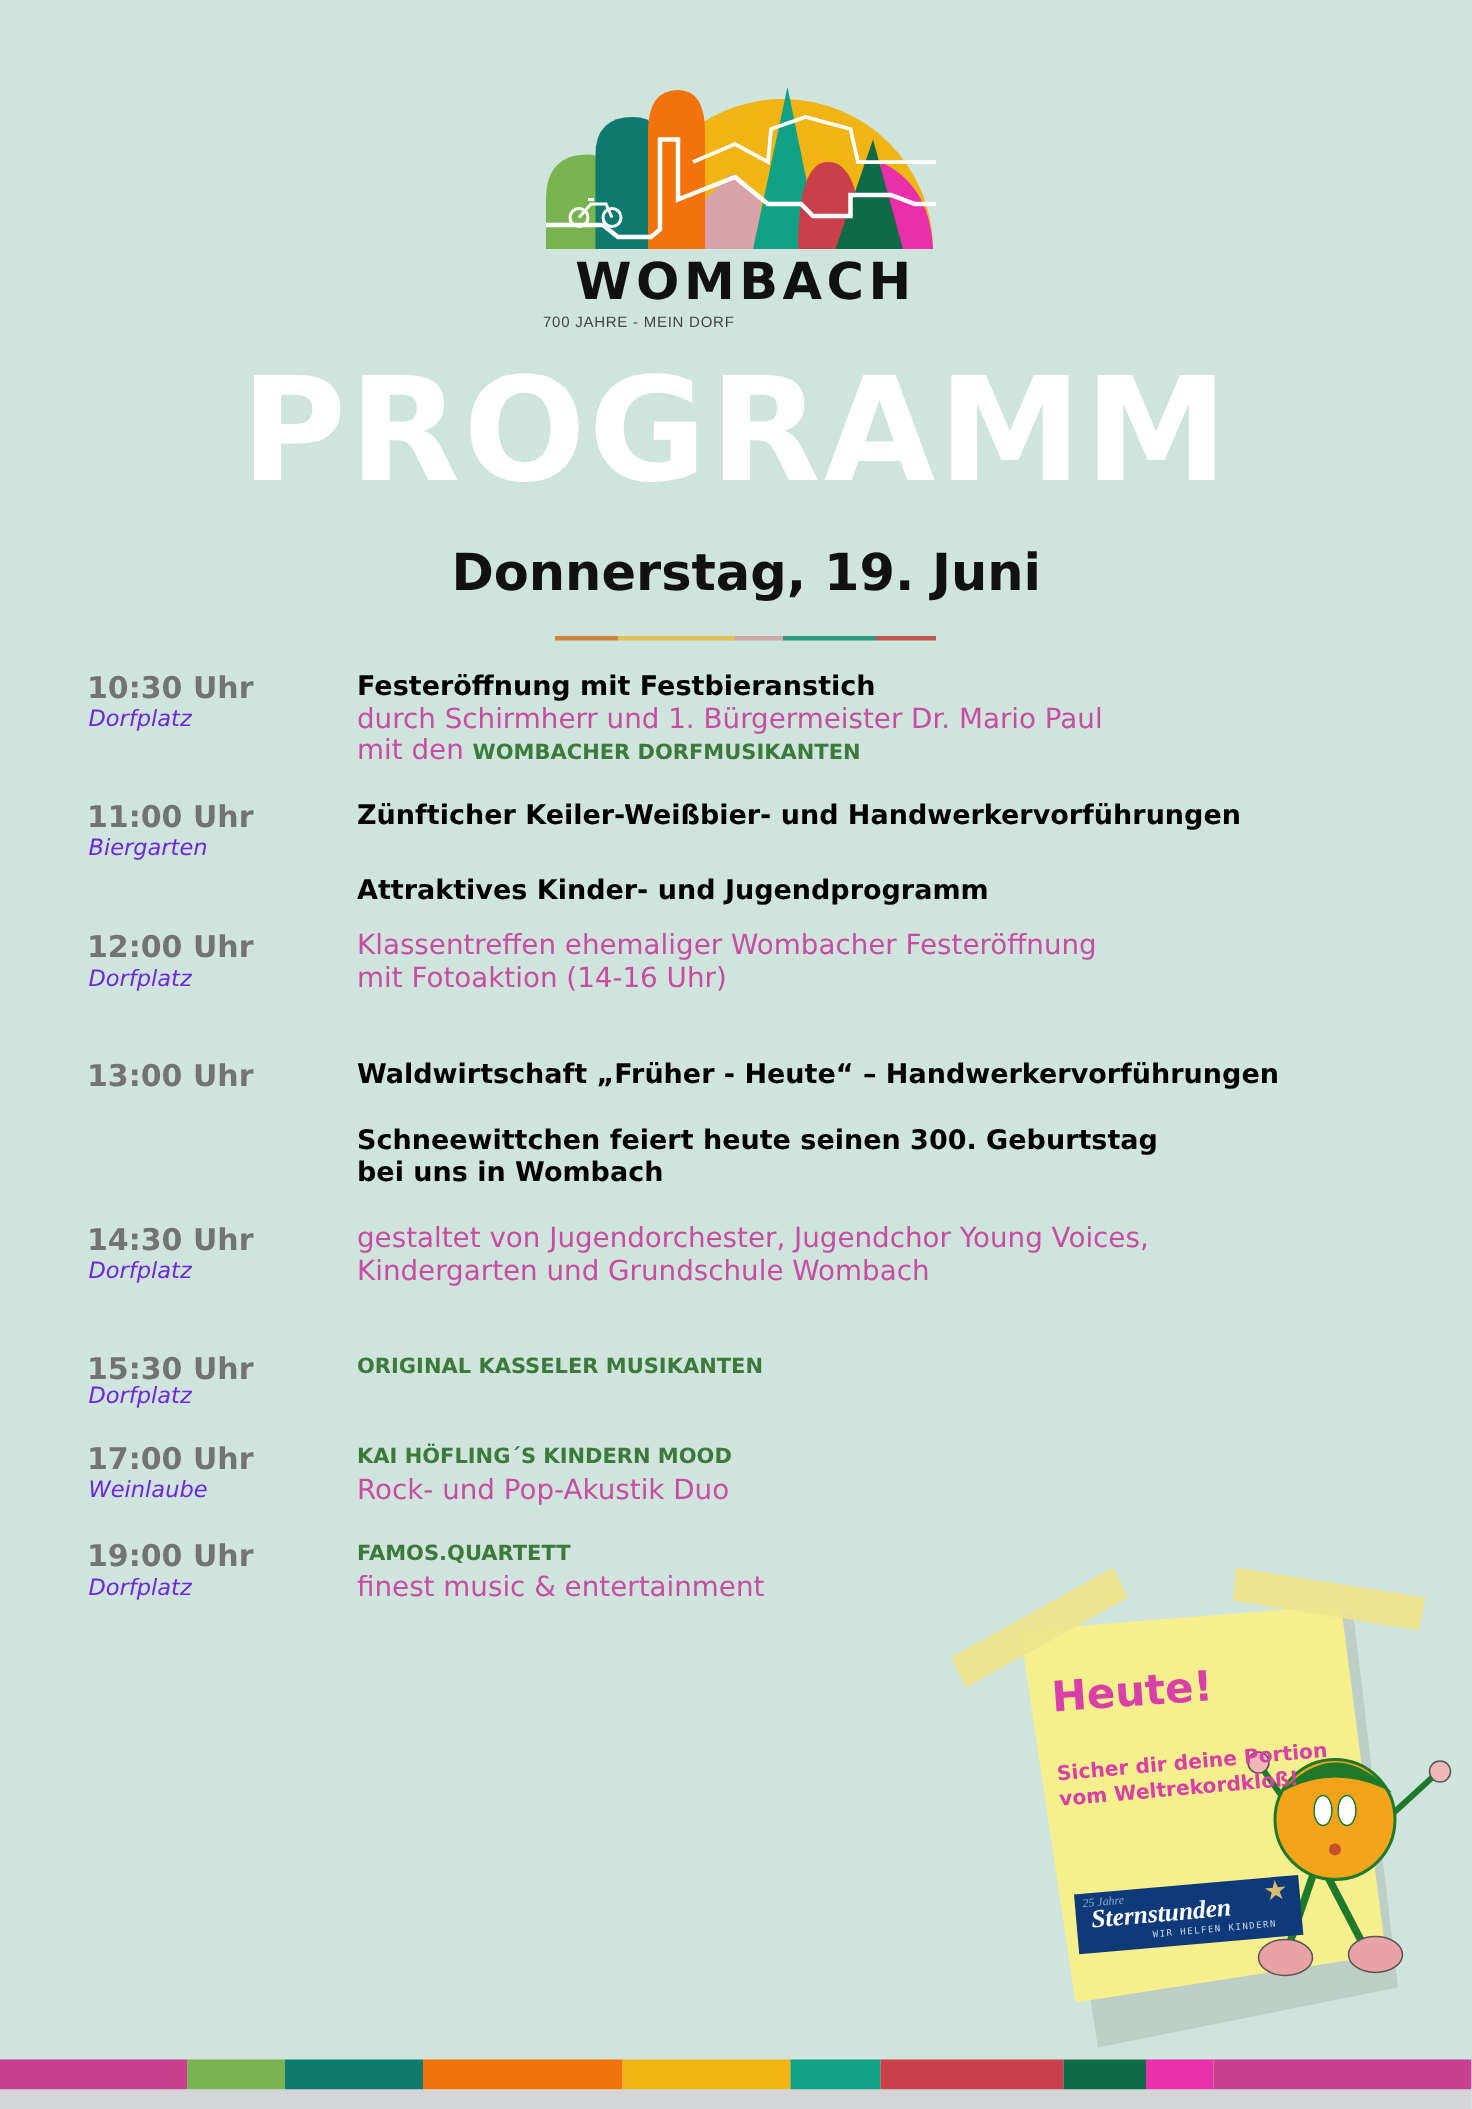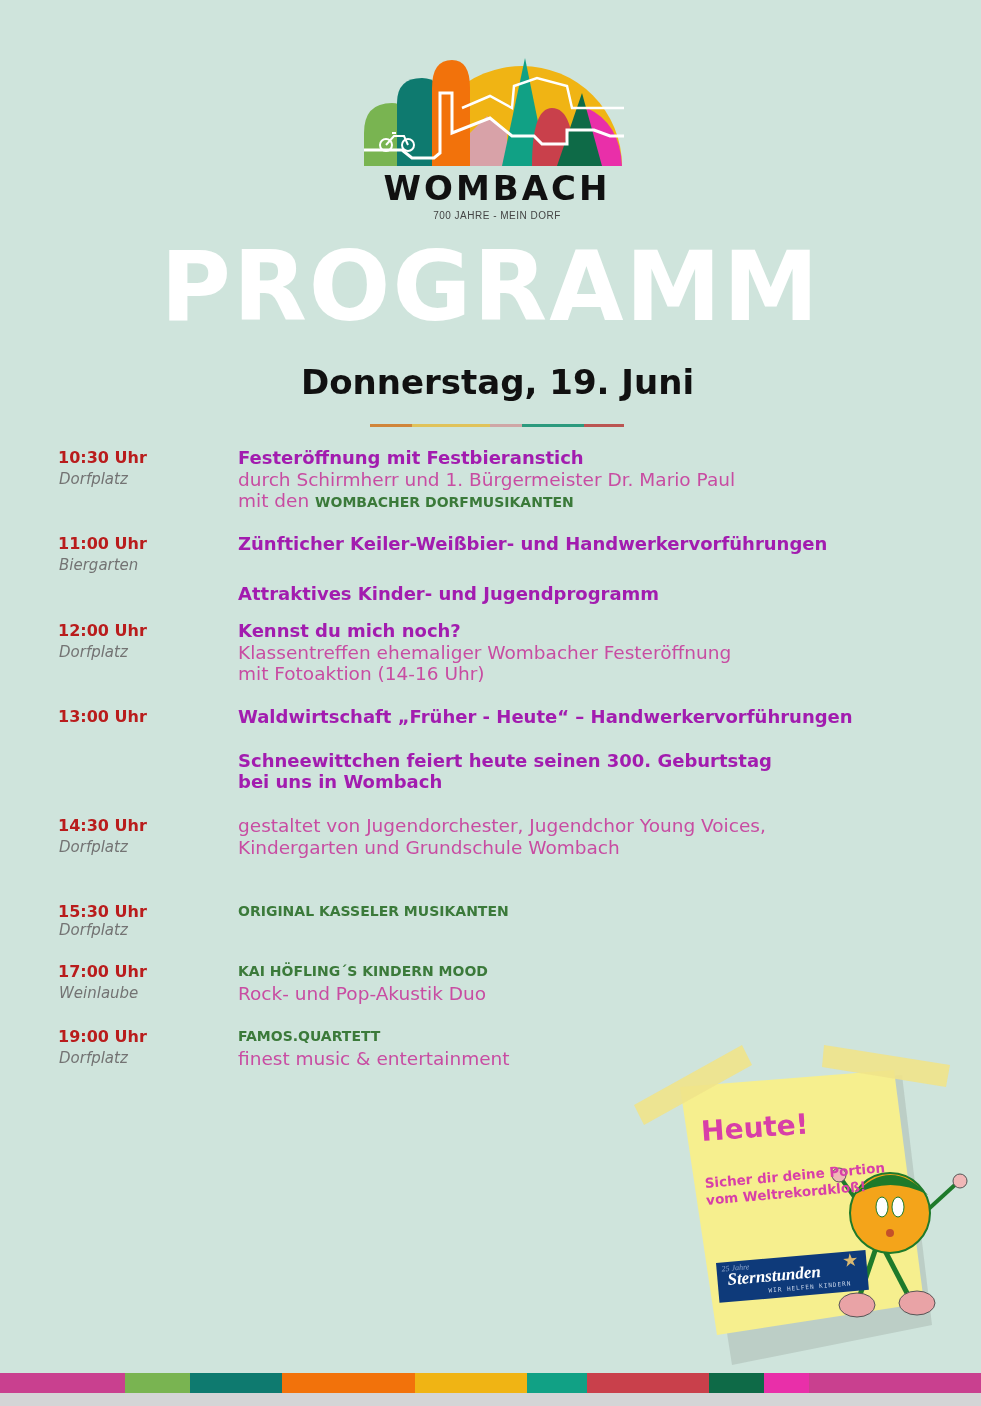--- a/index.html
+++ b/index.html
@@ -8,49 +8,49 @@
     background: #cfe4dc;
     font-family: "Liberation Sans", "DejaVu Sans", sans-serif;
   }
   .logo { position: absolute; left: 362px; top: 48px; width: 270px; height: 180px; }
   .logo-word {
     position: absolute; left: 0; top: 120px; width: 270px; text-align: center;
     font-family: "DejaVu Sans", sans-serif; font-weight: bold; font-size: 34px;
     letter-spacing: 3px; color: #111;
   }
   .logo-sub {
-    position: absolute; left: 0; top: 162px; width: 270px; text-align: center;
+    position: absolute; left: 0; top: 162px; width: 270px; 
     font-size: 10px; color: #444; letter-spacing: 0.5px;
   }
   .title {
     position: absolute; left: 0; top: 232px; width: 981px; text-align: center;
     font-family: "DejaVu Sans", sans-serif; font-weight: bold; font-size: 96px;
     letter-spacing: 2px; color: #ffffff; line-height: 110px;
   }
   .date {
     position: absolute; left: 0; top: 360px; width: 995px; text-align: center;
     font-family: "DejaVu Sans", sans-serif; font-weight: bold; font-size: 34px;
     color: #111; line-height: 44px;
   }
   .sep { position: absolute; left: 370px; top: 424px; width: 254px; height: 3px; display: flex; }
   .sep span { height: 3px; display: block; }
   .row { position: absolute; left: 0; width: 981px; }
   .time {
     position: absolute; left: 58px; top: 0;
-    font-family: "DejaVu Sans", sans-serif; font-size: 16px; color: #b91c1c; font-weight: bold; line-height: 22px;
+    font-family: "DejaVu Sans", sans-serif; font-size: 20px; color: #737373; font-weight: bold; line-height: 22px;
   }
   .place {
     position: absolute; left: 59px; top: 23px;
-    font-family: "DejaVu Sans", sans-serif; font-style: italic; font-size: 15px; color: #737373; line-height: 18px;
+    font-family: "DejaVu Sans", sans-serif; font-style: italic; font-size: 15px; color: #6d28d9; line-height: 18px;
   }
   .ev { position: absolute; left: 238px; top: 0; width: 720px; }
   .ln {
     font-family: "DejaVu Sans", sans-serif; font-size: 18.5px; line-height: 21.5px; white-space: nowrap;
   }
-  .b-pink { color: #a21caf; font-weight: bold; font-size: 18px; }
+  .b-pink { color: #000000; font-weight: bold; font-size: 18px; }
   .b-green { color: #3b7a3a; font-weight: bold; font-size: 14px; }
   .n-pink { color: #c84ca2; }
   .blk { color: #111; }
   .note { position: absolute; left: 632px; top: 1035px; width: 345px; height: 330px; }
   .stripe { position: absolute; left: 0; top: 1373px; width: 981px; height: 20px; display: flex; }
   .stripe span { height: 20px; display: block; }
   .bottom-gray { position: absolute; left: 0; top: 1393px; width: 981px; height: 13px; background: #d4d5d6; }
 </style>
 </head>
 <body>
@@ -116,21 +116,20 @@
   <div class="ev">
     <div class="ln b-pink">Zünfticher Keiler-Weißbier- und Handwerkervorführungen</div>
     <div class="ln b-pink" style="margin-top:28px">Attraktives Kinder- und Jugendprogramm</div>
   </div>
 </div>
 
 <div class="row" style="top:620px">
   <div class="time">12:00 Uhr</div>
   <div class="place">Dorfplatz</div>
   <div class="ev">
-    <div class="ln b-pink">Kennst du mich noch?</div>
     <div class="ln n-pink">Klassentreffen ehemaliger Wombacher Festeröffnung</div>
     <div class="ln n-pink">mit Fotoaktion (14-16 Uhr)</div>
   </div>
 </div>
 
 <div class="row" style="top:706px">
   <div class="time">13:00 Uhr</div>
   <div class="ev">
     <div class="ln b-pink">Waldwirtschaft „Früher - Heute“ – Handwerkervorführungen</div>
     <div class="ln b-pink" style="margin-top:22px">Schneewittchen feiert heute seinen 300. Geburtstag</div>

